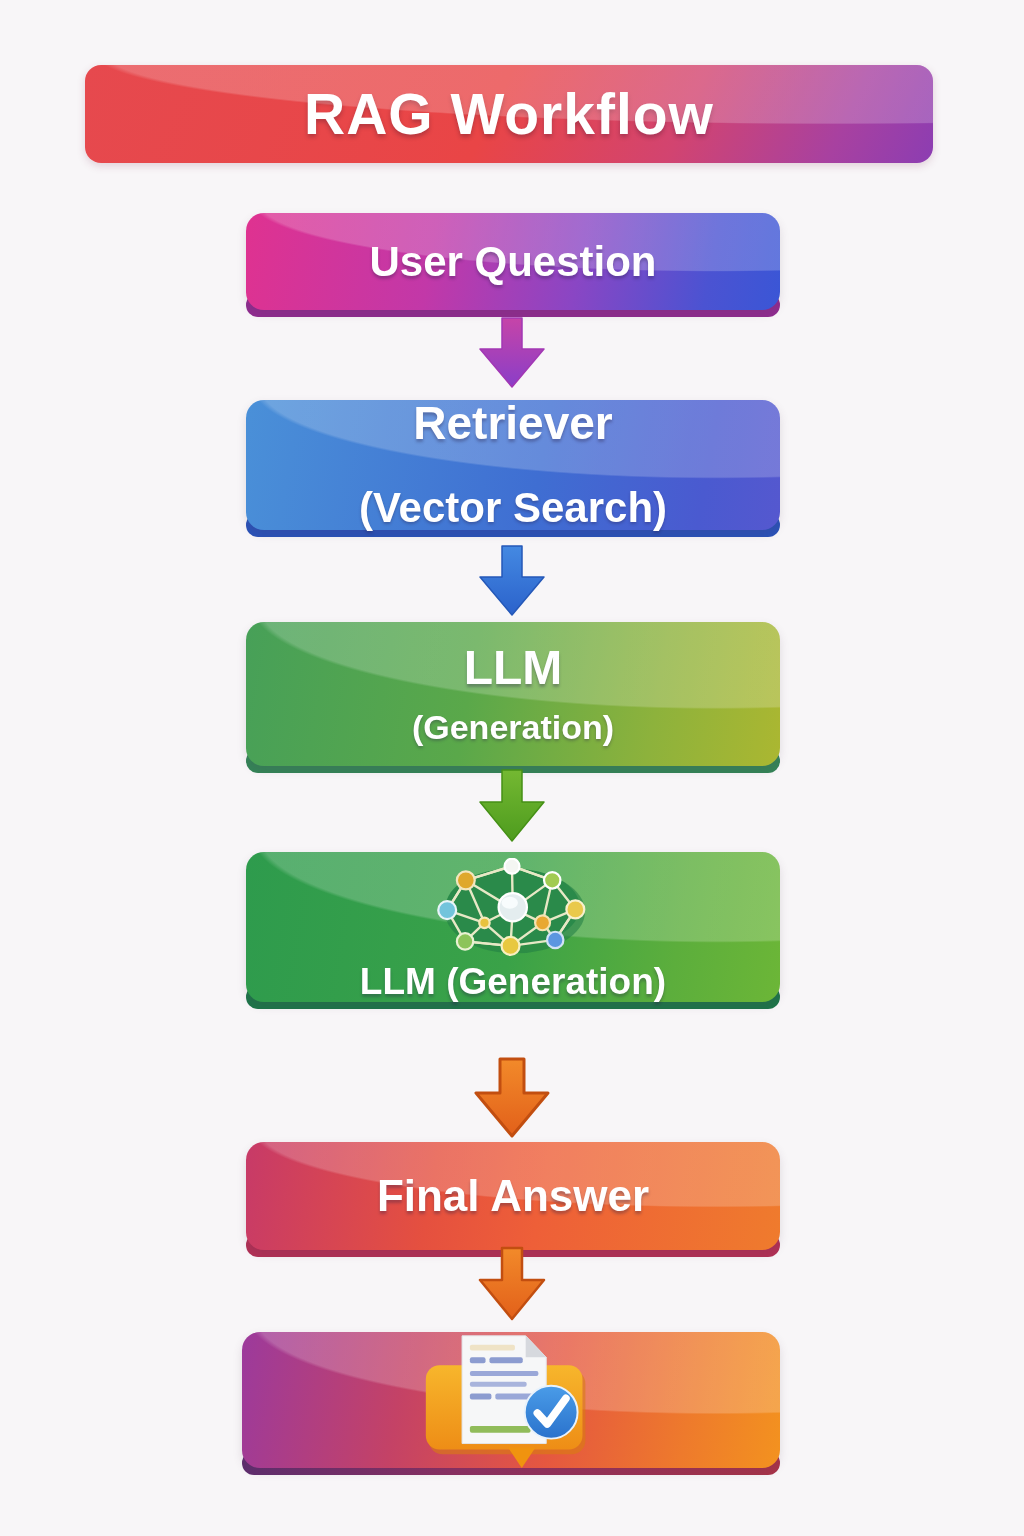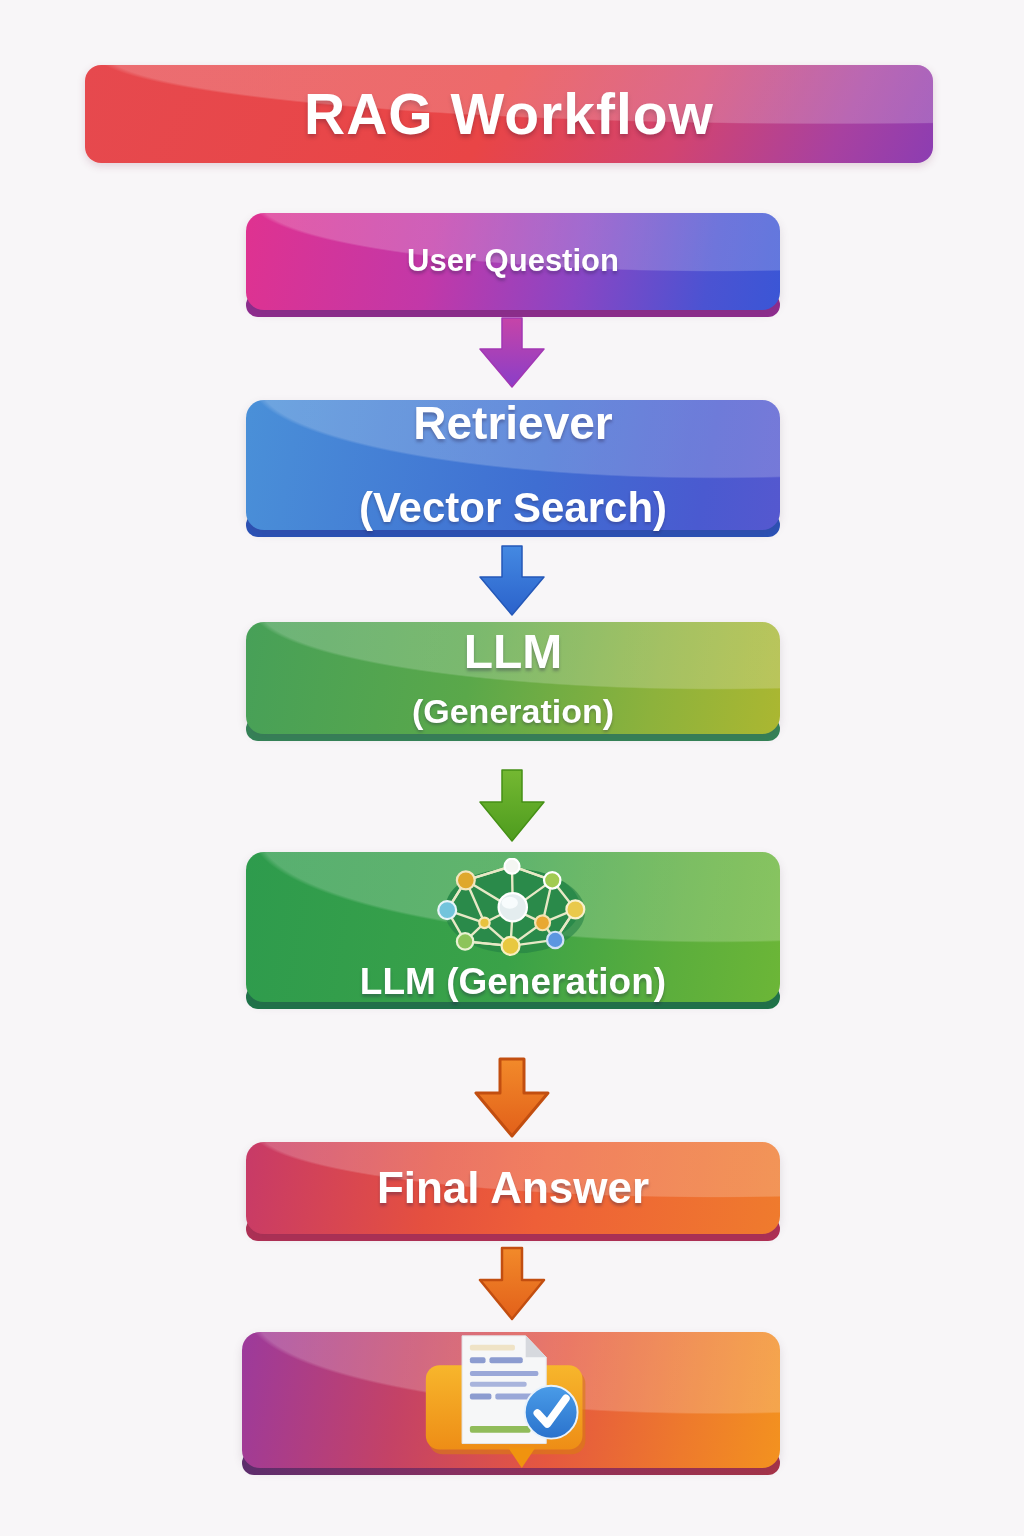--- a/index.html
+++ b/index.html
@@ -42,42 +42,42 @@
   .lbl{
     color:#fff;font-weight:bold;text-align:center;line-height:1.12;
     text-shadow:0 3px 3px rgba(40,30,70,.32);
     position:relative;z-index:2;
   }
   .sub{color:#fff;font-weight:bold;text-shadow:0 2px 3px rgba(40,30,70,.32);position:relative;z-index:2;}
 
   .box-user{top:213px;height:97px;
     background:linear-gradient(100deg,#df3290 0%,#c238a8 35%,#8a46c4 62%,#4b53d2 86%,#3a56d6 100%);
     --edge:#8f2c8f;}
-  .box-user .lbl{font-size:31px;text-align:right;}
+  .box-user .lbl{font-size:42px;text-align:right;}
 
   .box-retriever{top:400px;height:130px;
     background:linear-gradient(100deg,#4a90d8 0%,#3f6ed2 55%,#4a5ad0 85%,#5558cf 100%);
     gap:32px;
     --edge:#2a52b8;}
   .box-retriever .lbl{font-size:46px;}
   .box-retriever .sub{font-size:42px;margin-top:2px;}
 
-  .box-llm{top:622px;height:112px;
+  .box-llm{top:622px;height:144px;
     background:linear-gradient(100deg,#47a058 0%,#5aa84a 42%,#8db23c 76%,#abb731 100%);
     --edge:#348457;}
   .box-llm .lbl{font-size:48px;}
   .box-llm .sub{font-size:34px;margin-top:14px;}
 
   .box-gen{top:852px;height:150px;
     background:linear-gradient(100deg,#2e9b4d 0%,#3aa248 50%,#5cae3c 80%,#6cb637 100%);
     --edge:#1d7549;}
   .box-gen .lbl{font-size:37px;margin-top:2px;}
   .box-gen .net{position:relative;z-index:2;margin-top:6px;}
 
-  .box-final{top:1142px;height:92px;
+  .box-final{top:1142px;height:108px;
     background:linear-gradient(100deg,#c73a68 0%,#e5503f 35%,#ee5f38 55%,#ef7b2d 100%);
     --edge:#b13055;}
   .box-final .lbl{font-size:44px;}
 
   .box-result{top:1332px;height:136px;left:242px;width:538px;
     background:linear-gradient(100deg,#9c3a9c 0%,#c44266 30%,#e55740 58%,#ee7a2c 82%,#f3921f 100%);
     --edge:linear-gradient(90deg,#5e2d6e 0%,#8c2f62 40%,#a83348 100%);}
 
   .arrow{position:absolute;left:50%;transform:translateX(-50%);z-index:3;}
 </style>

